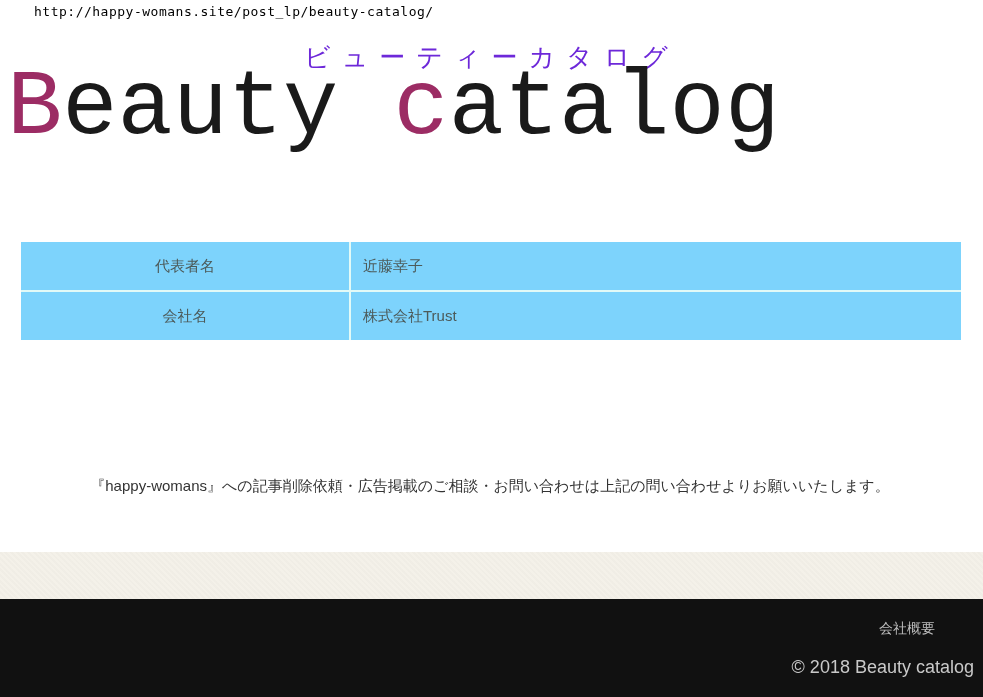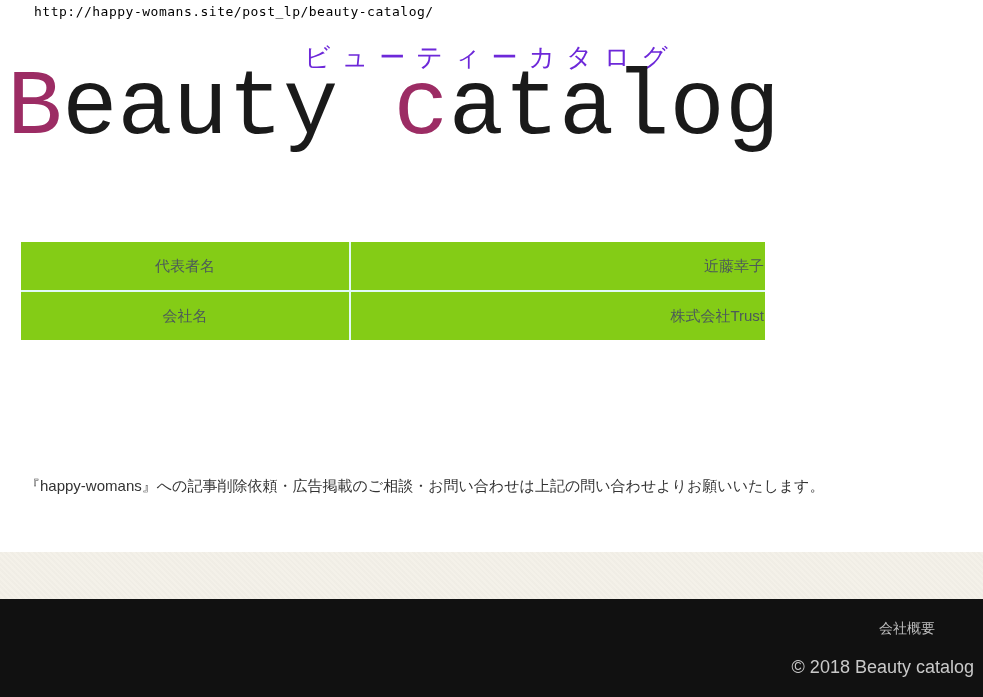--- a/index.html
+++ b/index.html
@@ -59,55 +59,56 @@
     color: #1a1a1a;
     white-space: nowrap;
   }
   .site-title .accent { color: #9c2c64; }
 
   
   .company-table {
     position: absolute;
     left: 21px;
     top: 242px;
-    width: 744px;
+    width: 940px;
     border-collapse: separate;
     border-spacing: 0;
-    background: #84cc16;
+    background: #7dd3fc;
   }
   .company-table th, .company-table td {
     height: 46px;
     font-size: 15px;
     font-weight: normal;
     color: #4c5a59;
     vertical-align: middle;
   }
   .company-table th {
     width: 326px;
     text-align: center;
     border-right: 2px solid #e2faf7;
   }
   .company-table td {
-    text-align: right;
+    text-align: left;
     padding-left: 12px;
   }
   .company-table tr:not(:last-child) th,
   .company-table tr:not(:last-child) td {
     border-bottom: 2px solid #e2faf7;
   }
 
   
   .note-text {
     position: absolute;
     left: 25px;
     top: 460px;
     width: 930px;
     font-size: 15px;
     color: #333333;
     line-height: 1.5;
+    text-align: center;
   }
 
   
   .beige-strip {
     position: absolute;
     left: 0;
     top: 552px;
     width: 100%;
     height: 47px;
     background-color: #f4f1e9;

